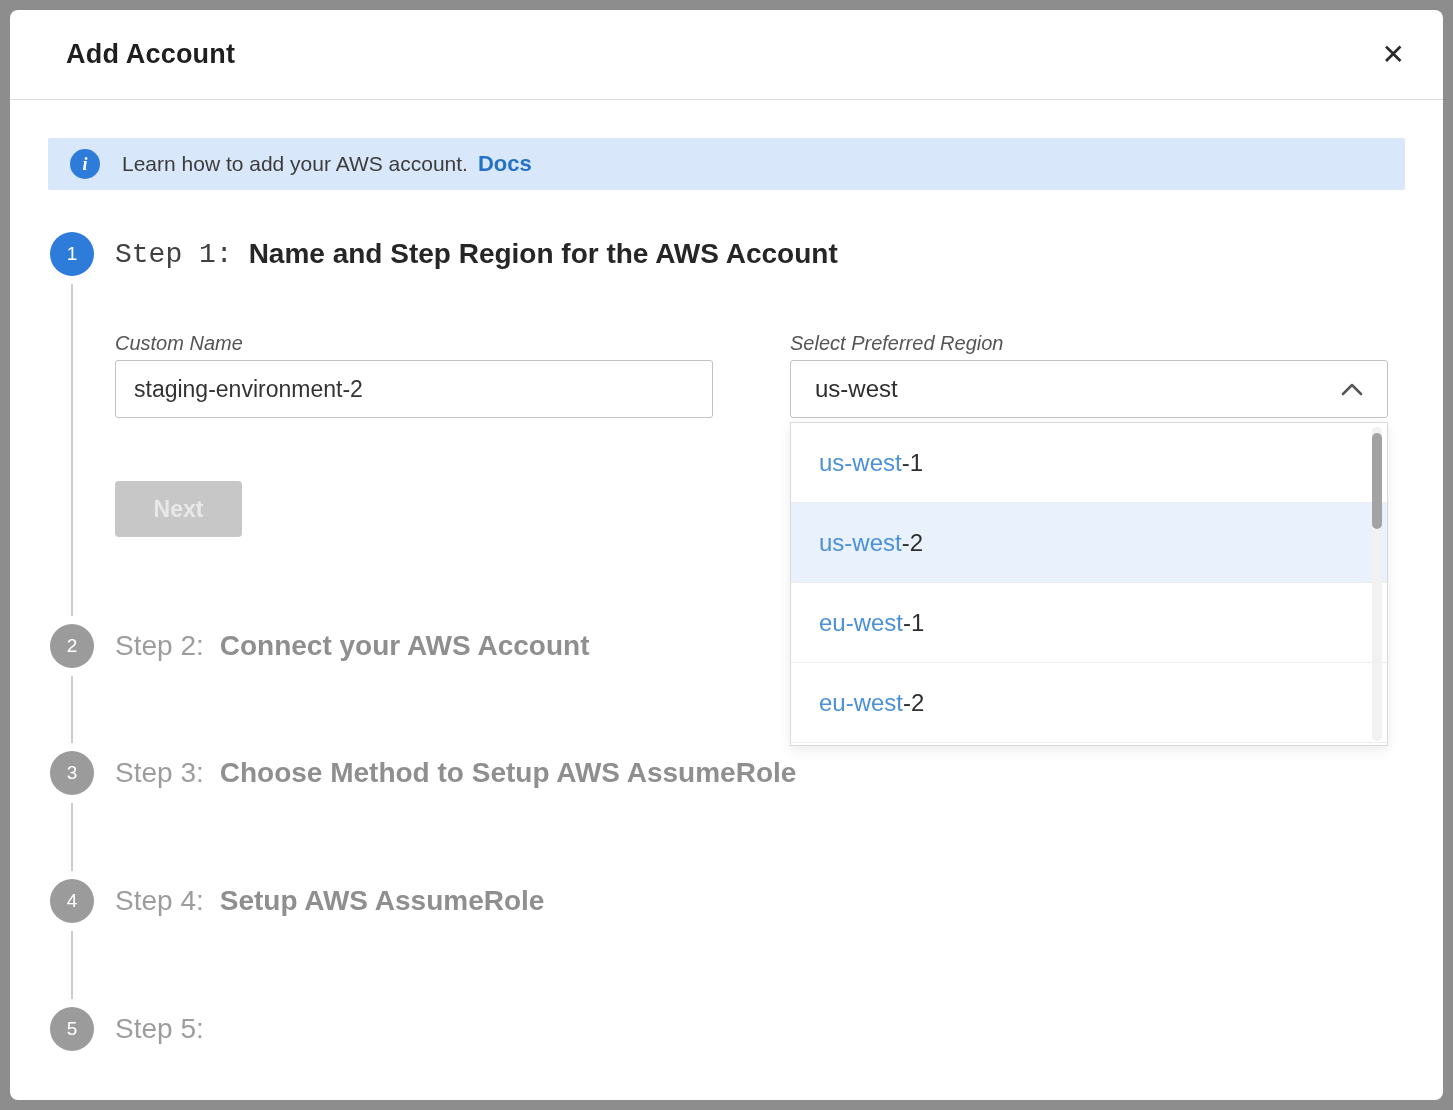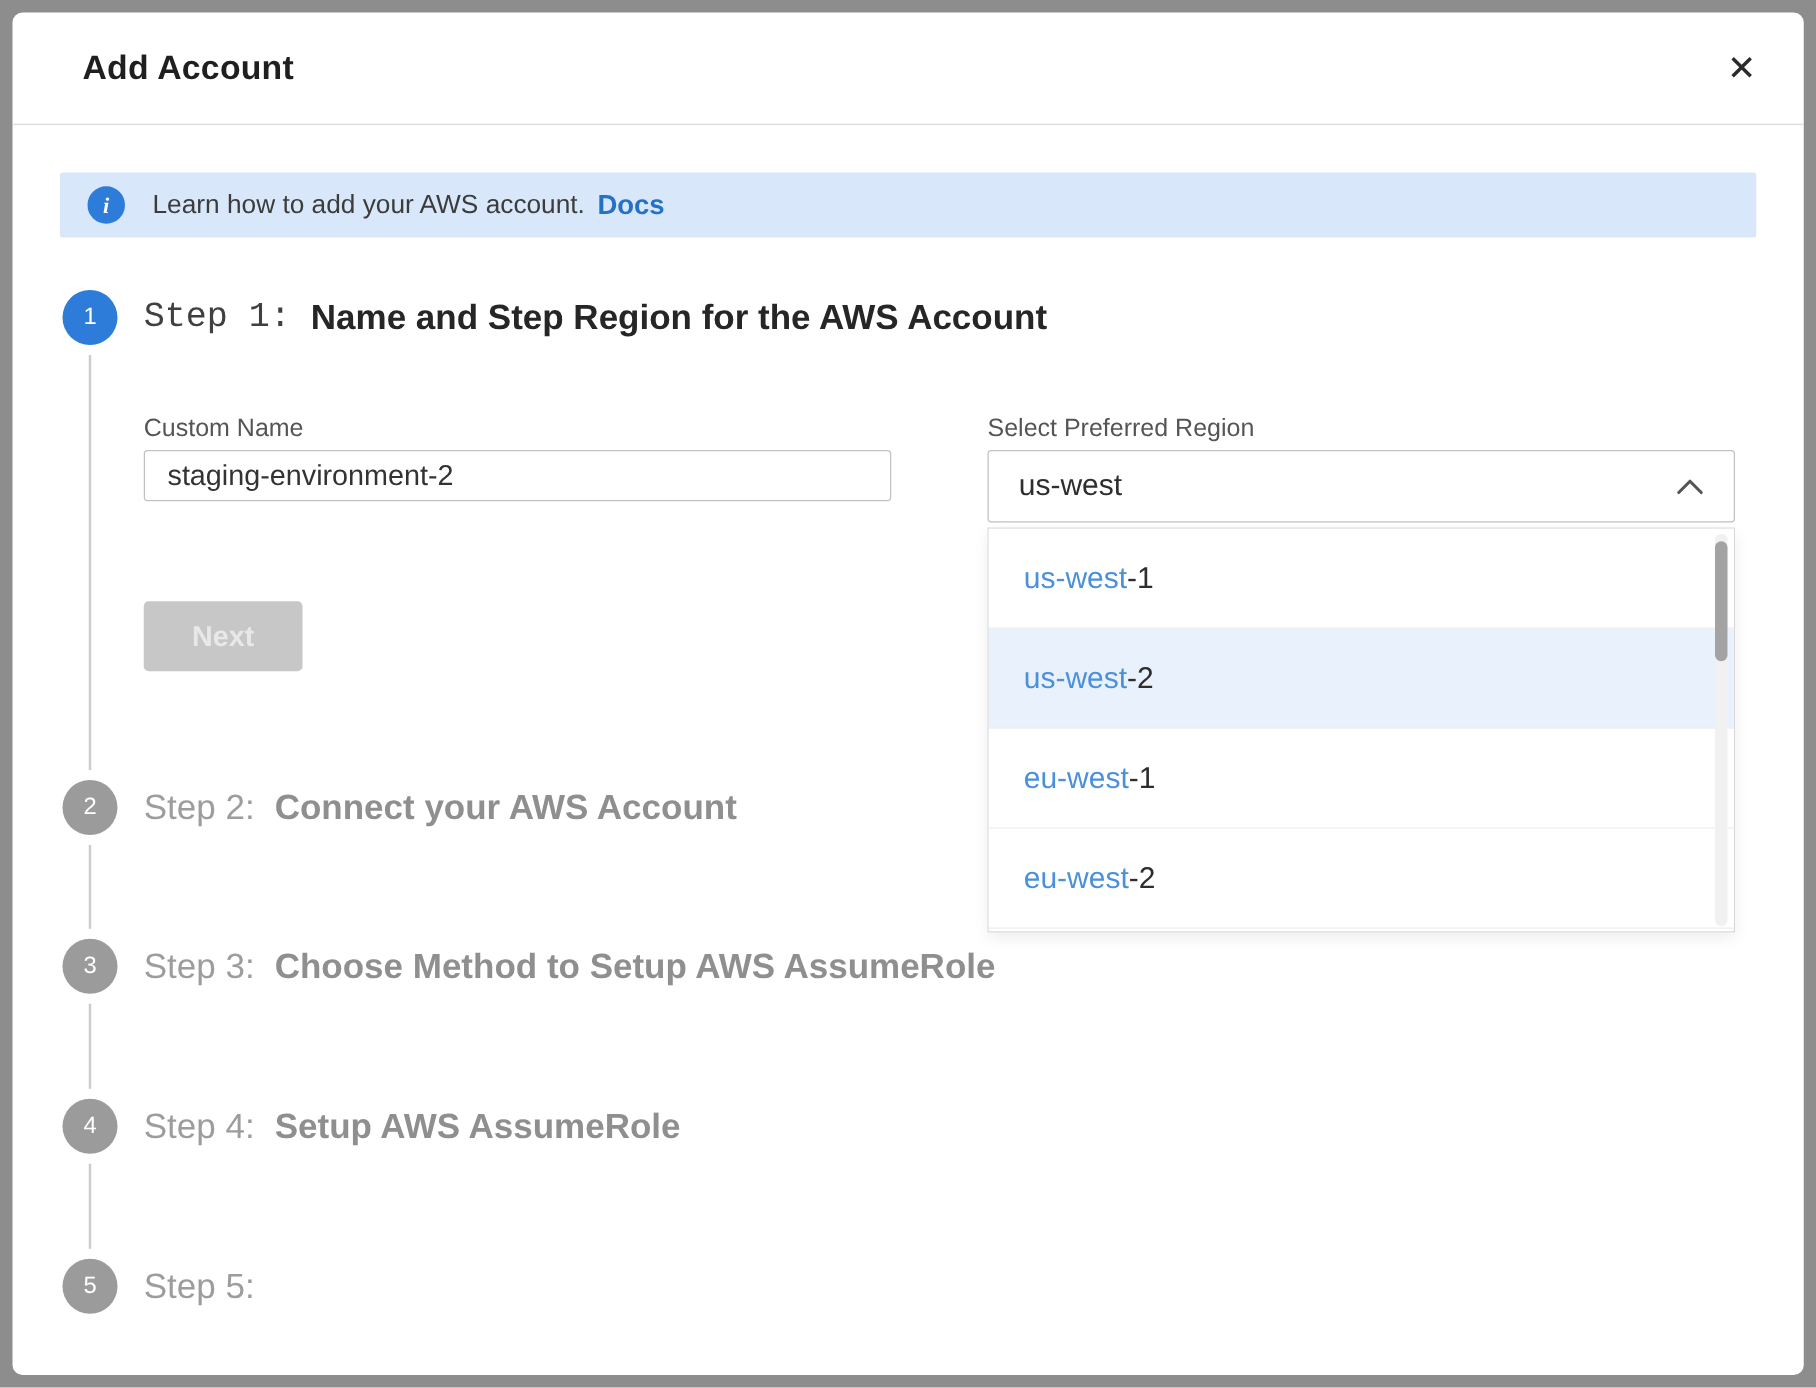--- a/index.html
+++ b/index.html
@@ -67,24 +67,24 @@
   .step-prefix { font-weight: 400; margin-right: 16px; }
   .step-title { font-weight: 700; }
   .step-text.active .step-prefix { color: #404040; font-family: Liberation Mono, monospace; }
   .step-text.active .step-title { color: #262626; }
   .step-text.inactive .step-prefix { color: #9d9d9d; text-align: center; }
   .step-text.inactive .step-title { color: #8f8f8f; }
   .connector { position: absolute; left: 61px; width: 2px; background: #cccccc; }
   
   .field-label {
     position: absolute; top: 322px; height: 22px;
-    font-size: 20px; color: #555555; white-space: nowrap;
+    font-size: 20px; color: #555555; white-space: nowrap; font-style: italic;
   }
   .text-input {
-    position: absolute; left: 105px; top: 350px; width: 598px; height: 41px;
+    position: absolute; left: 105px; top: 350px; width: 598px; height: 58px;
     border: 1px solid #c2c2c2; border-radius: 3px;
     font-size: 23px; color: #333333; padding: 0 18px;
     font-family: "Liberation Sans", "DejaVu Sans", sans-serif;
     background: #ffffff;
   }
   .select-box {
     position: absolute; left: 780px; top: 350px; width: 598px; height: 58px;
     border: 1px solid #c2c2c2; border-radius: 3px;
     background: #ffffff; cursor: pointer;
     display: flex; align-items: center; justify-content: space-between;

